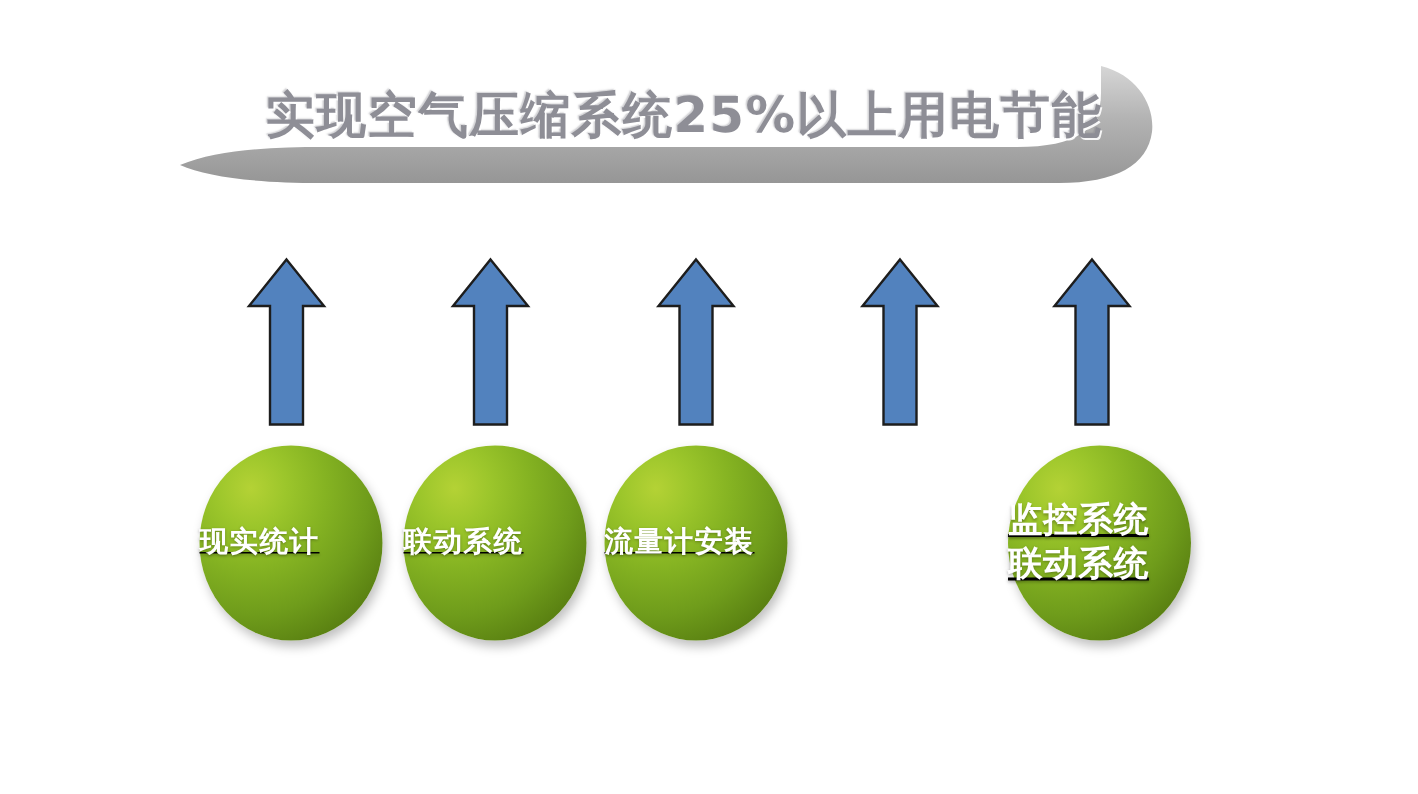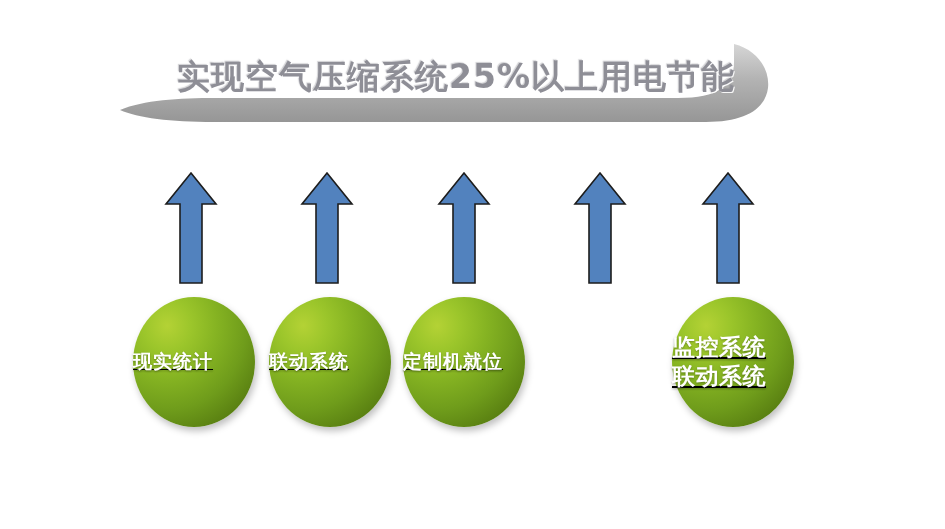--- a/index.html
+++ b/index.html
@@ -144,21 +144,21 @@
 
   <div class="sphere" style="left:133px; top:297px;">
     <span class="sphere-label">现实统计</span>
   </div>
 
   <div class="sphere" style="left:269px; top:297px;">
     <span class="sphere-label">联动系统</span>
   </div>
 
   <div class="sphere" style="left:403px; top:297px;">
-    <span class="sphere-label">定制机就位</span>
+    <span class="sphere-label">流量计安装</span>
   </div>
 
 
   <div class="sphere" style="left:672px; top:297px;">
     <span class="sphere-label two-line">监控系统
 联动系统</span>
   </div>
 
 </div>
 

